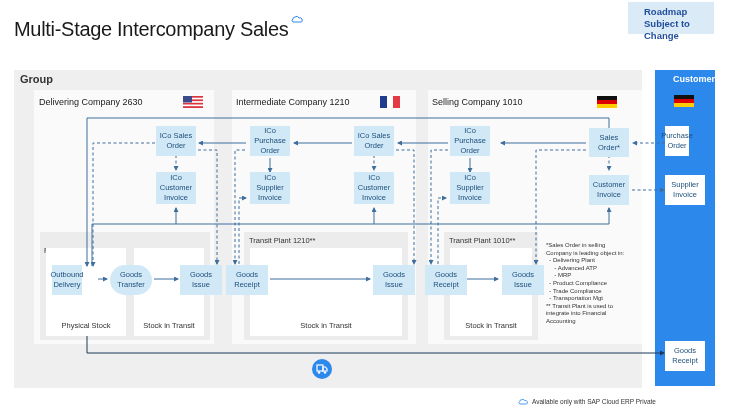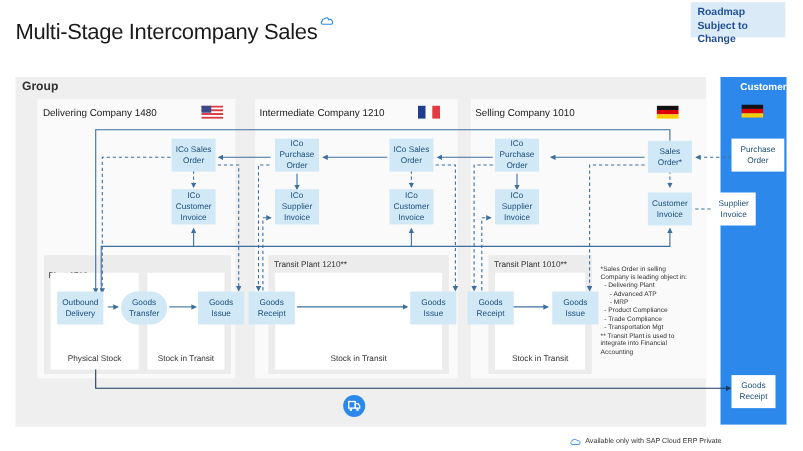--- a/index.html
+++ b/index.html
@@ -1,20 +1,20 @@
 <!DOCTYPE html>
 <html><head>
 <meta charset="utf-8">
 <style>
   * { box-sizing: border-box; margin: 0; padding: 0; }
   body { width: 730px; height: 410px; background: #ffffff; font-family: "Liberation Sans", "DejaVu Sans", sans-serif; position: relative; overflow: hidden; color: #1d2d3e; }
   .abs { position: absolute; }
   .title { left: 14px; top: 18px; font-size: 20px; font-weight: 400; letter-spacing: -0.3px; color: #1a1a1a; }
   .title-icon { left: 291px; top: 14px; width: 12px; height: 10px; }
-  .roadmap { left: 628px; top: 2px; width: 86px; height: 32px; background: #dbeaf7; color: #1f4e9c; font-size: 9.5px; font-weight: 700; padding: 4px 6px; line-height: 12px; }
+  .roadmap { left: 628px; top: 2px; width: 86px; height: 32px; background: #dbeaf7; color: #1f4e9c; font-size: 9.5px; font-weight: 700; padding: 4px 16px; line-height: 12px; }
   .group { left: 14px; top: 70px; width: 628px; height: 318px; background: #efefef; }
   .group-label { left: 20px; top: 73px; font-size: 11px; font-weight: 700; color: #333; }
   .company { background: #fafafa; }
   .company-title { font-size: 9px; color: #1a1a1a; font-weight: 400; }
   .flag { width: 20px; height: 12px; }
   .box { background: #d1e8f7; color: #1d4f7a; font-size: 7.5px; line-height: 10px; text-align: center; display: flex; align-items: center; justify-content: center; flex-direction: column; }
   .plant { background: #ececec; }
   .plant-label { font-size: 7.5px; color: #333; }
   .inner { background: #ffffff; }
   .inner-label { font-size: 7.5px; color: #333; text-align: center; }
@@ -36,21 +36,21 @@
 </svg>
 <div class="abs roadmap">Roadmap Subject to Change</div>
 
 <div class="abs group"></div>
 <div class="abs group-label">Group</div>
 
 <div class="abs company" style="left:34px;top:90px;width:180px;height:254px;"></div>
 <div class="abs company" style="left:232px;top:90px;width:184px;height:254px;"></div>
 <div class="abs company" style="left:428px;top:90px;width:214px;height:254px;"></div>
 
-<div class="abs company-title" style="left:39px;top:97px;">Delivering Company 1480</div>
+<div class="abs company-title" style="left:39px;top:97px;">Delivering Company 2630</div>
 <div class="abs company-title" style="left:236px;top:97px;">Intermediate Company 1210</div>
 <div class="abs company-title" style="left:432px;top:97px;">Selling Company 1010</div>
 
 <svg class="abs flag" style="left:183px;top:96px;" viewBox="0 0 20 12">
   <rect width="20" height="12" fill="#fff"></rect>
   <rect y="0" width="20" height="1.7" fill="#d9363e"></rect>
     <rect y="3.4" width="20" height="1.7" fill="#d9363e"></rect>
     <rect y="6.8" width="20" height="1.7" fill="#d9363e"></rect>
     <rect y="10.2" width="20" height="1.8" fill="#d9363e"></rect>
   <rect width="9" height="6.5" fill="#3c4a8a"></rect>
@@ -168,21 +168,21 @@
 <div class="abs box" style="left:450px;top:172px;width:40px;height:32px;">
     <span>ICo Supplier Invoice</span>
   </div>
 <div class="abs box" style="left:589px;top:128px;width:40px;height:29px;">
     <span>Sales Order*</span>
   </div>
 <div class="abs box" style="left:589px;top:175px;width:40px;height:30px;">
     <span>Customer Invoice</span>
   </div>
 
-<div class="abs box" style="left:52px;top:265px;width:42px;height:30px;">
+<div class="abs box" style="left:52px;top:265px;width:30px;height:30px;">
     <span>Outbound Delivery</span>
   </div>
 <div class="abs box" style="left:110px;top:265px;width:42px;height:30px;border-radius:15px;">
     <span>Goods Transfer</span>
   </div>
 <div class="abs box" style="left:180px;top:265px;width:42px;height:30px;">
     <span>Goods Issue</span>
   </div>
 
 <div class="abs box" style="left:226px;top:265px;width:42px;height:30px;">
@@ -192,24 +192,24 @@
     <span>Goods Issue</span>
   </div>
 
 <div class="abs box" style="left:425px;top:265px;width:42px;height:30px;">
     <span>Goods Receipt</span>
   </div>
 <div class="abs box" style="left:502px;top:265px;width:42px;height:30px;">
     <span>Goods Issue</span>
   </div>
 
-<div class="abs cbox" style="left:665px;top:126px;width:48px;height:30px;">
+<div class="abs cbox" style="left:665px;top:126px;width:24px;height:30px;">
     <span>Purchase Order</span>
   </div>
-<div class="abs cbox" style="left:647px;top:175px;width:40px;height:30px;">
+<div class="abs cbox" style="left:665px;top:175px;width:40px;height:30px;">
     <span>Supplier Invoice</span>
   </div>
 <div class="abs cbox" style="left:665px;top:341px;width:40px;height:30px;">
     <span>Goods Receipt</span>
   </div>
 
 <div class="abs note">*Sales Order in selling
 Company is leading object in:
   - Delivering Plant
      - Advanced ATP

